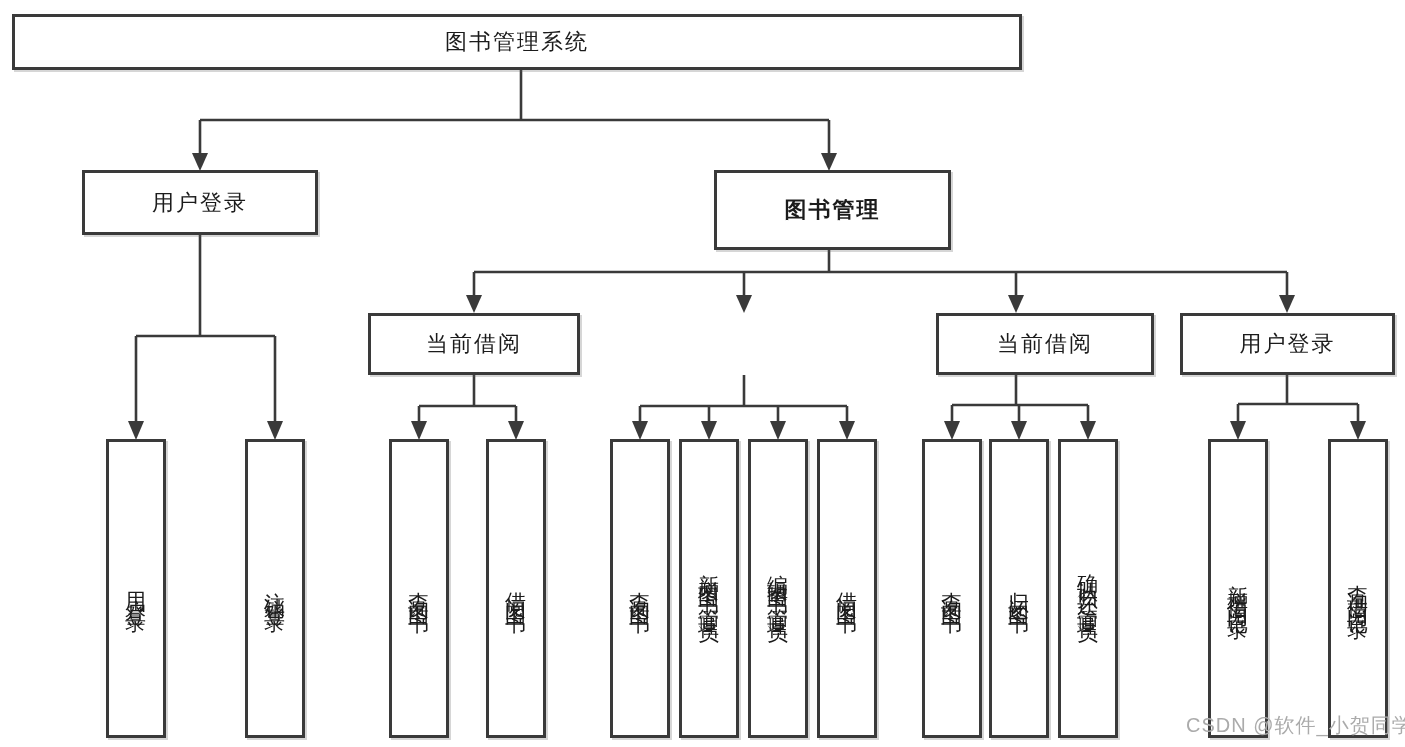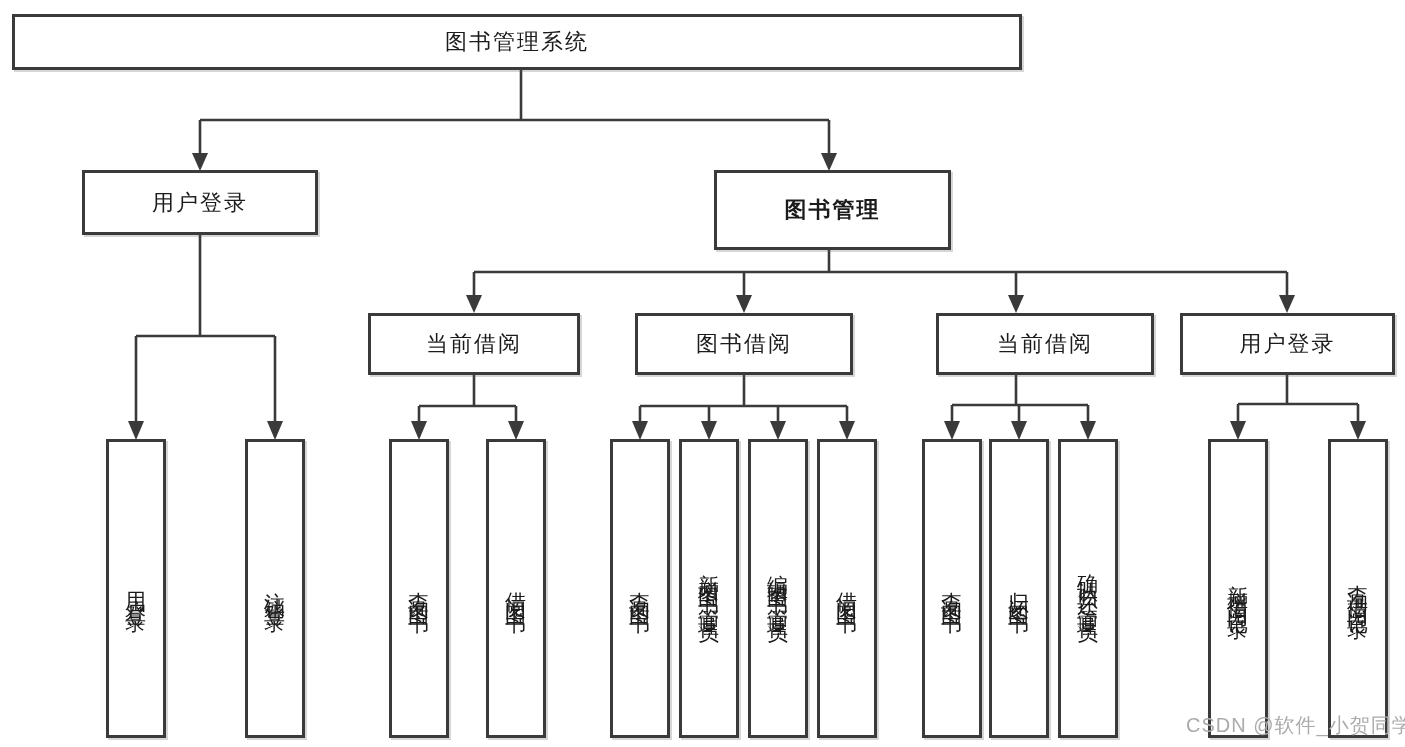--- a/index.html
+++ b/index.html
@@ -100,21 +100,20 @@
     <path class="cl" d="M1358 404 V422"></path>
       <path class="ar" d="M1350 421 L1366 421 L1358 440 Z"></path>
   </svg>
 
   <div class="node root-node" style="left:12px;top:14px;width:1010px;height:56px;">图书管理系统</div>
 
   <div class="node h-node" style="left:82px;top:170px;width:236px;height:65px;">用户登录</div>
   <div class="node h-node" style="left:714px;top:170px;width:237px;height:80px;font-weight:bold;">图书管理</div>
 
   <div class="node h-node" style="left:368px;top:313px;width:212px;height:62px;">当前借阅</div>
-  <div class="node h-node" style="left:635px;top:313px;width:218px;height:62px;">图书借阅</div>
   <div class="node h-node" style="left:907px;top:313px;width:218px;height:62px;margin-left:29px;">当前借阅</div>
   <div class="node h-node" style="left:1180px;top:313px;width:215px;height:62px;">用户登录</div>
 
   <div class="node v-node" style="left:106px;">用户登录</div>
   <div class="node v-node" style="left:245px;">注销登录</div>
 
   <div class="node v-node" style="left:389px;">查询图书</div>
   <div class="node v-node" style="left:486px;">借阅图书</div>
 
   <div class="node v-node" style="left:610px;">查询图书</div>

